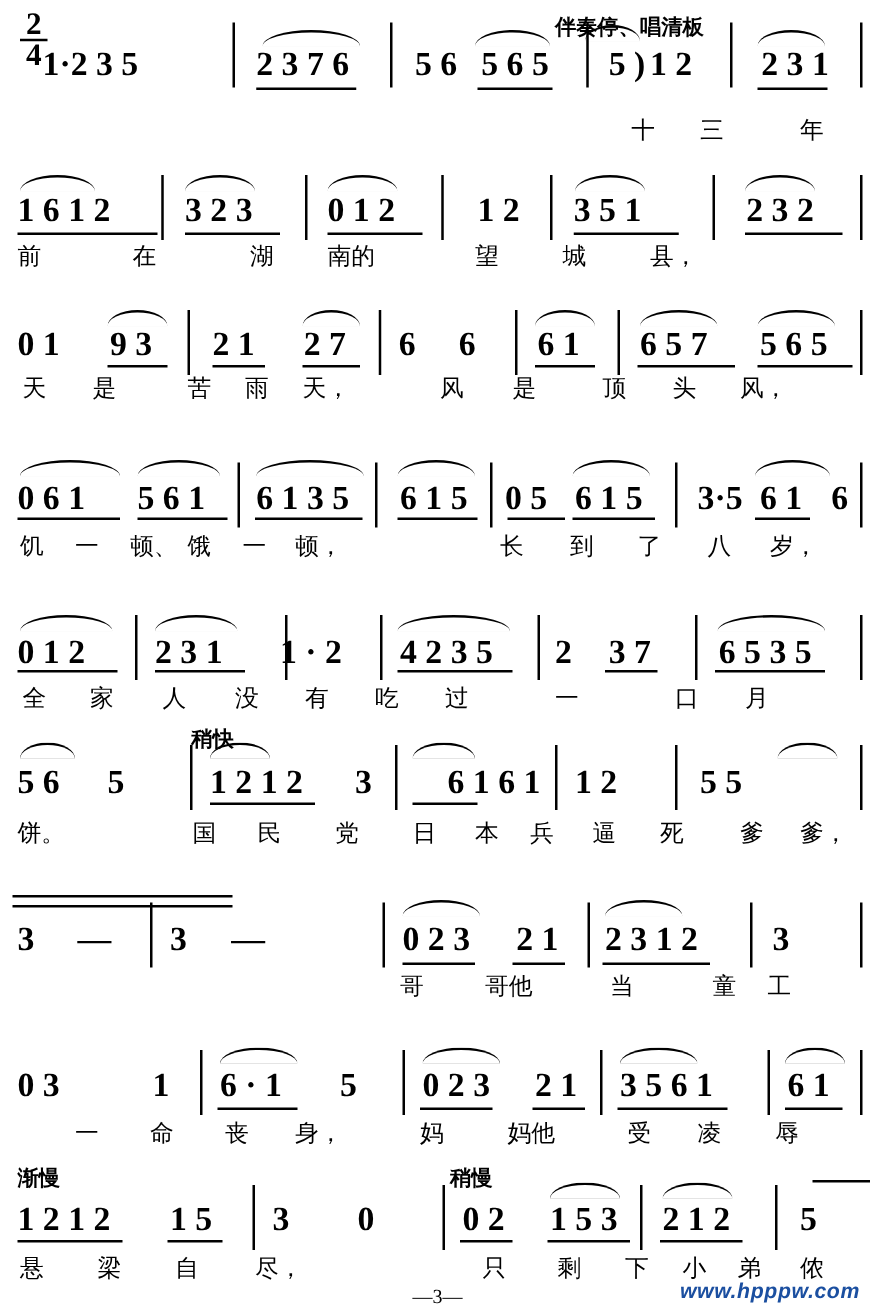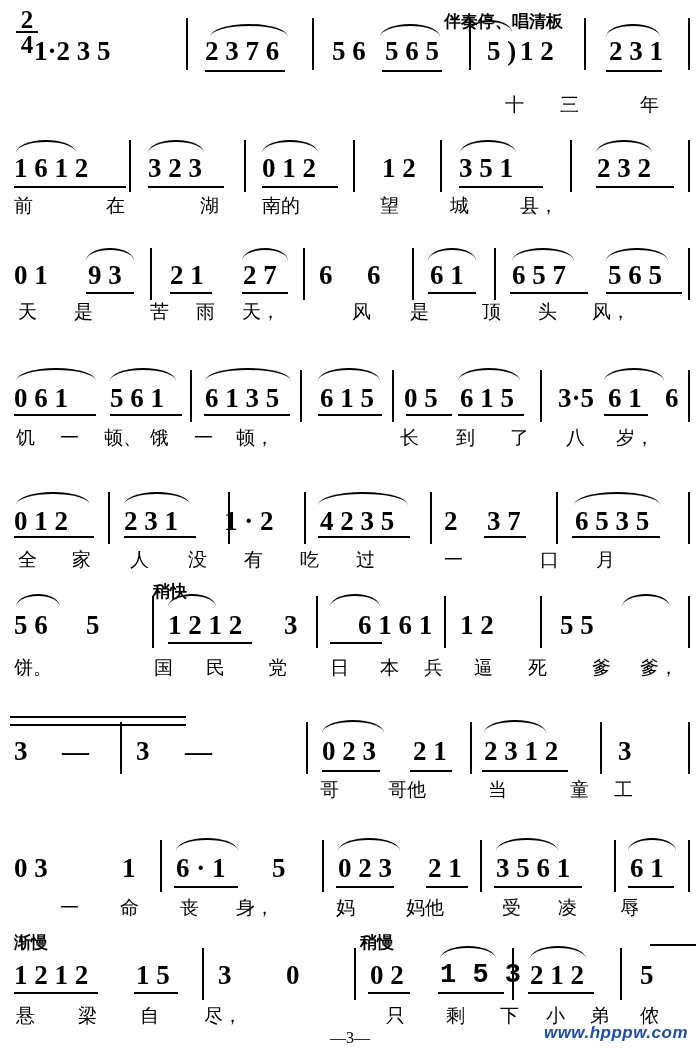--- a/index.html
+++ b/index.html
@@ -241,21 +241,21 @@
       <div class="note" style="left: 272px; top: 855px;">5</div>
       <div class="note" style="left: 338px; top: 855px;">0 2 3</div>
       <div class="note" style="left: 428px; top: 855px;">2 1</div>
       <div class="note" style="left: 496px; top: 855px;">3 5 6 1</div>
       <div class="note" style="left: 630px; top: 855px;">6 1</div>
       <div class="note" style="left: 14px; top: 962px;">1 2 1 2</div>
       <div class="note" style="left: 136px; top: 962px;">1 5</div>
       <div class="note" style="left: 218px; top: 962px;">3</div>
       <div class="note" style="left: 286px; top: 962px;">0</div>
       <div class="note" style="left: 370px; top: 962px;">0 2</div>
-      <div class="note" style="left: 440px; top: 962px; font-family: Liberation Mono, monospace;">1 5 3</div>
+      <div class="note" style="left: 440px; top: 962px;">1 5 3</div>
       <div class="note" style="left: 530px; top: 962px;">2 1 2</div>
       <div class="note" style="left: 640px; top: 962px;">5</div>
     </div>
   <div id="lyrics-layer">
       <div class="lyric" style="left: 505px; top: 95px;">十</div>
       <div class="lyric" style="left: 560px; top: 95px;">三</div>
       <div class="lyric" style="left: 640px; top: 95px;">年</div>
       <div class="lyric" style="left: 14px; top: 196px;">前</div>
       <div class="lyric" style="left: 106px; top: 196px;">在</div>
       <div class="lyric" style="left: 200px; top: 196px;">湖</div>

